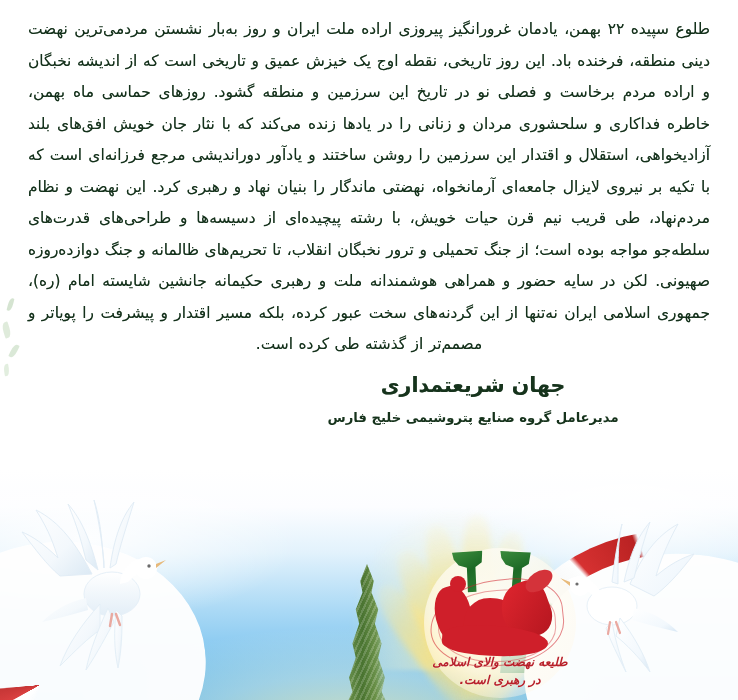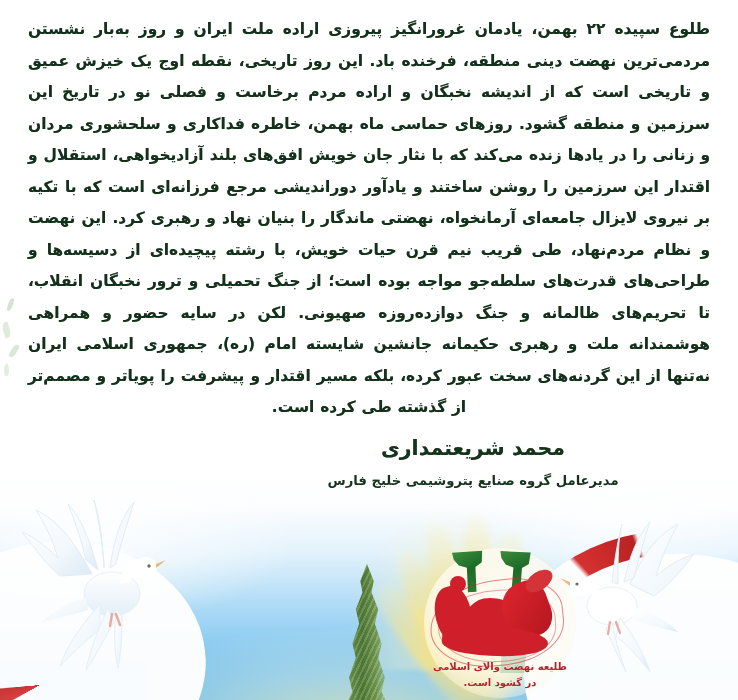--- a/index.html
+++ b/index.html
@@ -169,39 +169,40 @@
   .logo .hair2{
     position:absolute;left:10px;top:22px;width:116px;height:70px;
     border:1px solid rgba(207,31,42,.4);
     border-radius:55% 45% 48% 52%;
     transform:rotate(-3deg);
   }
   .logo .slogan{
     position:absolute;left:0;right:0;bottom:8px;
     text-align:center;
     color:#b8202a;
-    font-size:10px;
+    font-size:12px;
     line-height:1.55;
     font-weight:700;
     letter-spacing:.1px;
     text-shadow:0 0 1px rgba(255,255,255,.9);
+    font-style:italic;
   }
 
   
   .content{
     position:absolute;top:0;left:0;right:0;
     padding:14px 22px 0 22px;
     z-index:6;
   }
   .body-text{
     direction:rtl;
     text-align:justify;
     text-align-last:center;
     color:#13301a;
-    font-weight:700;
+    font-weight:400;
     font-size:15.4px;
     line-height:31.5px;
     margin:0 0 4px 0;
     padding:0 6px;
     letter-spacing:-.15px;
     word-spacing:.5px;
     text-shadow:0 0 .4px rgba(19,48,26,.55);
   }
   .sign-block{
     direction:rtl;
@@ -348,34 +349,34 @@
         <div class="hair2"></div>
         <div class="stroke s1"></div>
         <div class="stroke s2"></div>
         <div class="stroke s3"></div>
         <div class="stroke s4"></div>
         <div class="stroke s5"></div>
         <div class="stroke s6"></div>
       </div>
       <div class="slogan">
         <div>طلیعه نهضت والای اسلامی</div>
-        <div>در گشود است.</div>
+        <div>در رهبری است.</div>
       </div>
     </div>
   </div>
 
   <div class="leaf-motif">
     <span class="l1"></span>
       <span class="l2"></span>
       <span class="l3"></span>
       <span class="l4"></span>
   </div>
 
   <div class="content">
     <p class="body-text">طلوع سپیده ۲۲ بهمن، یادمان غرورانگیز پیروزی اراده ملت ایران و روز به‌بار نشستن مردمی‌ترین نهضت دینی منطقه، فرخنده باد. این روز تاریخی، نقطه اوج یک خیزش عمیق و تاریخی است که از اندیشه نخبگان و اراده مردم برخاست و فصلی نو در تاریخ این سرزمین و منطقه گشود. روزهای حماسی ماه بهمن، خاطره فداکاری و سلحشوری مردان و زنانی را در یادها زنده می‌کند که با نثار جان خویش افق‌های بلند آزادیخواهی، استقلال و اقتدار این سرزمین را روشن ساختند و یادآور دوراندیشی مرجع فرزانه‌ای است که با تکیه بر نیروی لایزال جامعه‌ای آرمانخواه، نهضتی ماندگار را بنیان نهاد و رهبری کرد. این نهضت و نظام مردم‌نهاد، طی قریب نیم قرن حیات خویش، با رشته پیچیده‌ای از دسیسه‌ها و طراحی‌های قدرت‌های سلطه‌جو مواجه بوده است؛ از جنگ تحمیلی و ترور نخبگان انقلاب، تا تحریم‌های ظالمانه و جنگ دوازده‌روزه صهیونی. لکن در سایه حضور و همراهی هوشمندانه ملت و رهبری حکیمانه جانشین شایسته امام (ره)، جمهوری اسلامی ایران نه‌تنها از این گردنه‌های سخت عبور کرده، بلکه مسیر اقتدار و پیشرفت را پویاتر و مصمم‌تر از گذشته طی کرده است.</p>
 
     <div class="sign-block">
-      <div class="sign-name">محمد شریعتمداری</div>
+      <div class="sign-name">جهان شریعتمداری</div>
       <div class="sign-title">مدیرعامل گروه صنایع پتروشیمی خلیج فارس</div>
     </div>
   </div>
 
 </div>
 
 </body></html>

